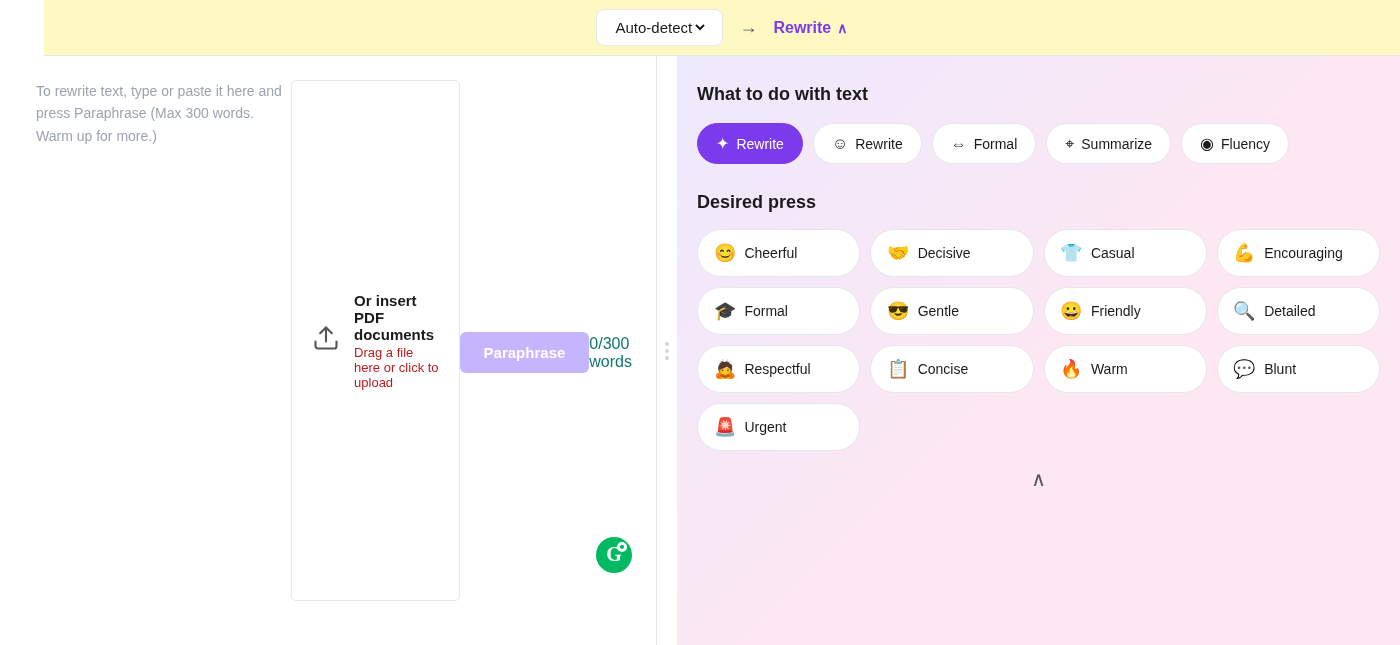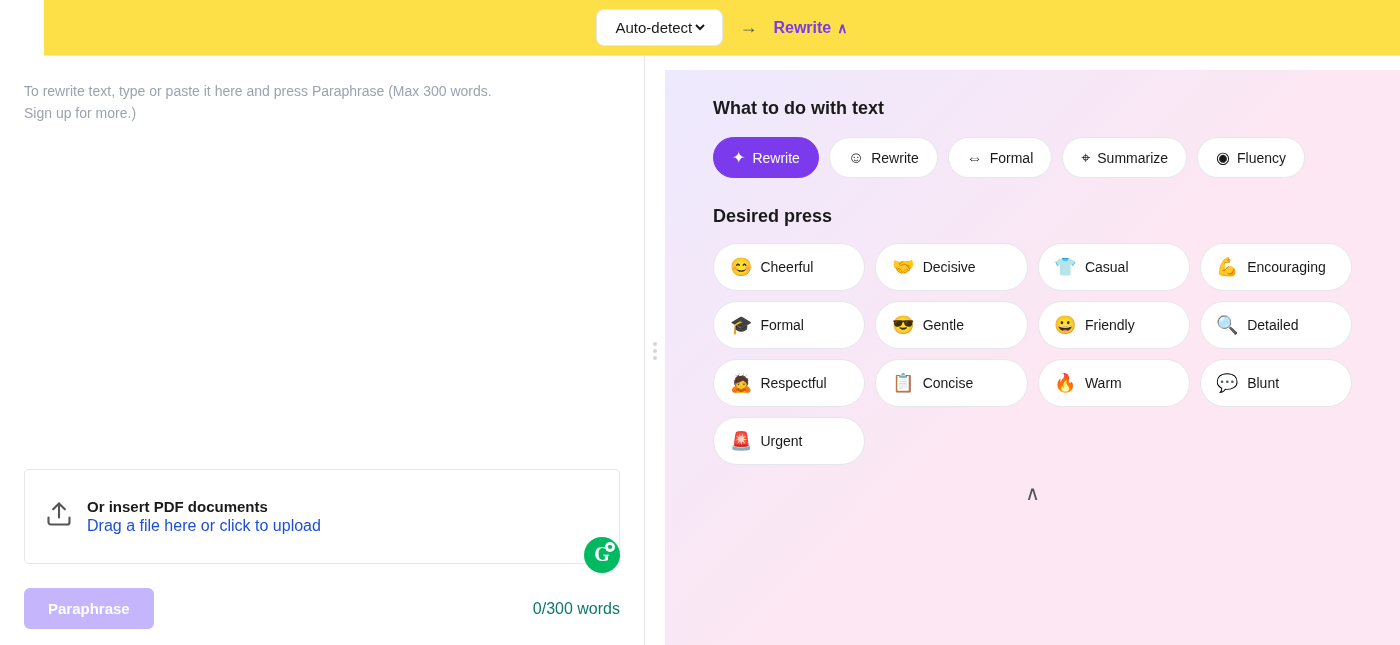--- a/index.html
+++ b/index.html
@@ -12,21 +12,21 @@
     }
 
     
     .top-bar {
       display: flex;
       align-items: center;
       justify-content: center;
       gap: 16px;
       padding: 12px 24px;
       border-bottom: 1px solid #e5e7eb;
-      background: #fde047;
+      background: #fef9c3;
       height: 56px;
       margin-left: 44px;
     }
     .auto-detect-select {
       display: flex;
       align-items: center;
       gap: 8px;
       border: 1px solid #e5e7eb;
       border-radius: 8px;
       padding: 8px 14px;
@@ -63,26 +63,26 @@
     
     .main-layout {
       display: flex;
       height: calc(645px - 56px);
     }
 
     
     .left-panel {
       width: 645px;
       min-width: 645px;
-      padding: 24px 24px 16px 24px;
-      display: flex;
-      flex-direction: column;
+      padding: 24px 24px 28px 24px;
+      display: flex;
       background: #fff;
       border-right: 1px solid #e5e7eb;
       position: relative;
+      margin-left: 12px;
     }
     .placeholder-text {
       color: #9ca3af;
       font-size: 14px;
       line-height: 1.6;
       margin-bottom: 16px;
     }
     .text-area-main {
       flex: 1;
       border: none;
@@ -106,22 +106,22 @@
     .upload-icon {
       font-size: 24px;
       color: #555;
     }
     .pdf-upload-text h3 {
       font-size: 15px;
       font-weight: 600;
       color: #1a1a1a;
     }
     .pdf-upload-text p {
-      font-size: 16px;
-      color: #1d4ed8;
+      font-size: 13px;
+      color: #b91c1c;
       margin-top: 2px;
     }
     .grammarly-icon {
       position: absolute;
       bottom: 72px;
       right: 24px;
       width: 36px;
       height: 36px;
     }
     .bottom-bar {
@@ -160,23 +160,22 @@
       width: 4px;
       height: 4px;
       border-radius: 50%;
       background: #d1d5db;
     }
 
     
     .right-panel {
       flex: 1;
       background: linear-gradient(135deg, #ede9fe 0%, #fce7f3 50%, #fce7f3 100%);
-      padding: 28px 48px;
+      padding: 28px 20px;
       overflow-y: auto;
-      margin-top: 14px;
     }
     .section-title {
       font-size: 18px;
       font-weight: 700;
       color: #1a1a1a;
       margin-bottom: 18px;
     }
     .action-buttons {
       display: flex;
       flex-wrap: wrap;
@@ -262,21 +261,21 @@
     <span>Rewrite</span>
     <span class="chevron-up">∧</span>
   </div>
 </div>
 
 <div class="main-layout">
 
   <div class="left-panel">
     <div class="placeholder-text">
       <div>To rewrite text, type or paste it here and press Paraphrase (Max 300 words.</div>
-      <div>Sign up for more.)</div>
+      <div>Warm up for more.)</div>
     </div>
     <textarea class="text-area-main" style=""></textarea>
 
     <div class="pdf-upload-box">
       <div class="upload-icon">
         <svg width="28" height="28" viewBox="0 0 24 24" fill="none" stroke="#555" stroke-width="1.8" stroke-linecap="round" stroke-linejoin="round">
           <path d="M21 15v4a2 2 0 0 1-2 2H5a2 2 0 0 1-2-2v-4"></path>
           <polyline points="17 8 12 3 7 8"></polyline>
           <line x1="12" y1="3" x2="12" y2="15"></line>
         </svg>

